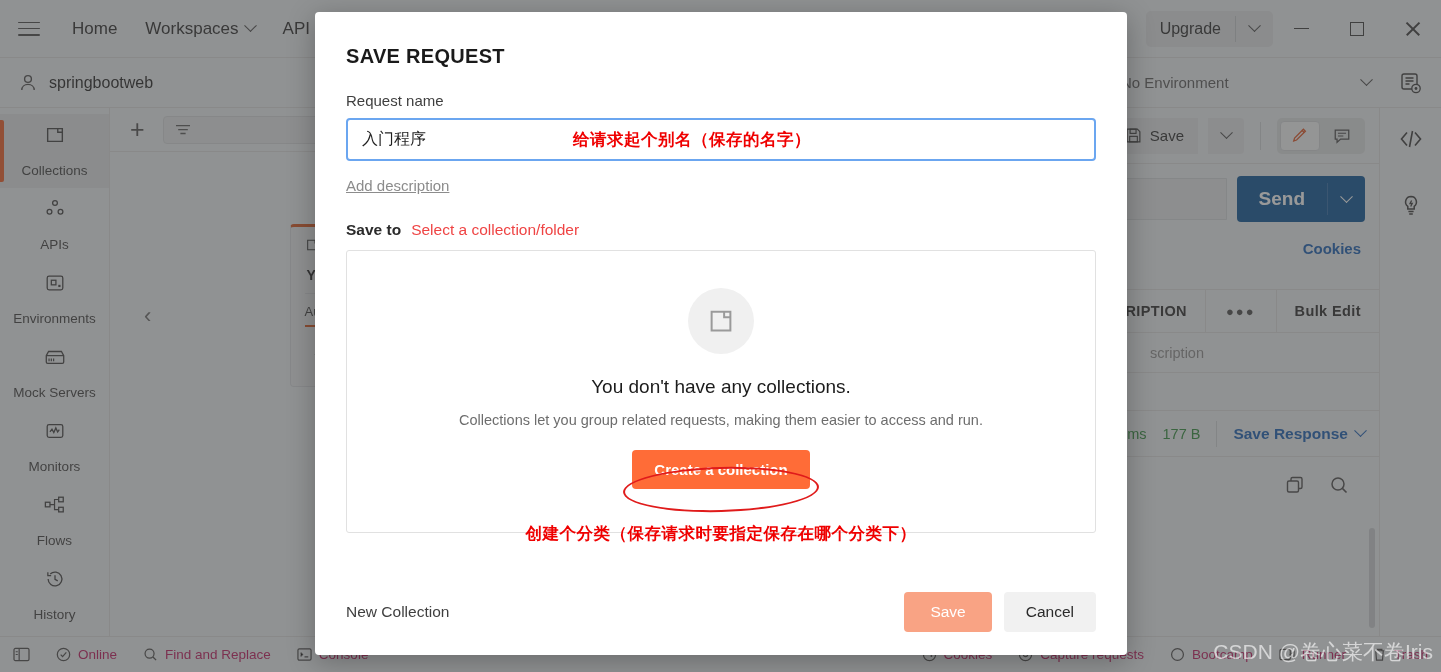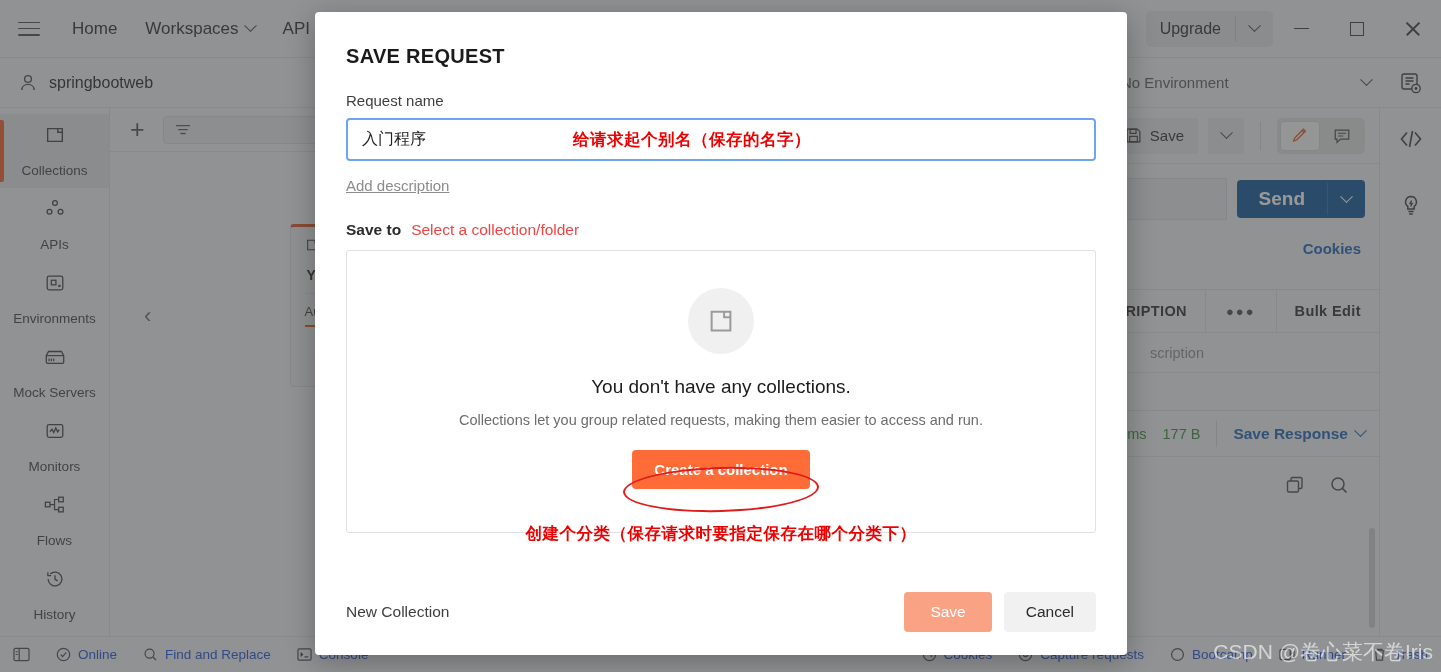--- a/index.html
+++ b/index.html
@@ -161,21 +161,21 @@
   .save-caret { height:36px; width:36px; background:#e2e5e7; border-radius:0 4px 4px 0;
                 display:flex; align-items:center; justify-content:center; cursor:pointer;}
   .vline { width:1px; height:28px; background:#cfd3d6; margin: 0 6px; }
   .toggle-group { display:flex; background:#dcdfe1; border-radius:5px; padding: 3px; gap:2px; }
   .toggle-btn { width:40px; height:30px; display:flex;align-items:center;justify-content:center;
                 border-radius:4px; cursor:pointer; }
   .toggle-btn.on { background:#f4f6f7; border:1px solid #d2d6d8; }
   .url-row { height: 70px; display:flex; align-items:center; justify-content:flex-end; gap:0; padding-right:14px;}
   .url-box { width: 140px; height: 42px; background:#e4e7e9; border:1px solid #d3d7da; border-radius:4px 0 0 4px;}
   .send-btn {
-    height:38px; background:#0b5394; color:#fff; font-size:19px; font-weight:bold;
+    height:46px; background:#0b5394; color:#fff; font-size:19px; font-weight:bold;
     display:flex; align-items:center; border-radius:4px; margin-left: 10px; cursor:pointer;
   }
   .send-btn .txt { padding: 0 22px; }
   .send-btn .sep { width:1px; height:32px; background:#2f6aa6; }
   .send-btn .sc { padding: 0 14px; display:flex; align-items:center;}
   .cookies-row { display:flex; justify-content:flex-end; padding-right: 18px; margin-top: 6px;}
   .cookies-link { color:#1a5fb4; font-size:15px; font-weight:bold; cursor:pointer;}
   .params-head {
     margin-top: 32px; height: 44px; border-top:1px solid #dcdcdc; border-bottom:1px solid #dcdcdc;
     display:flex; align-items:center; justify-content:flex-end;
@@ -206,21 +206,21 @@
   .iconrail {
     position:absolute; top:108px; right:0; width:62px; bottom:36px;
     background:#eceff1; border-left:1px solid #dcdcdc;
     display:flex; flex-direction:column; align-items:center; padding-top: 18px; gap: 40px;
   }
 
   
   .statusbar {
     position:absolute; left:0; right:0; bottom:0; height:36px;
     background:#eceff1; border-top:1px solid #dcdcdc;
-    display:flex; align-items:center; font-size:13.5px; color:#1d4ed8;
+    display:flex; align-items:center; font-size:13.5px; color:#be185d;
   }
   .sb-item { display:flex; align-items:center; gap:7px; padding: 0 13px; cursor:pointer; }
   .sb-spacer { flex:1 1 auto; }
 
   
   .modal {
     position:absolute; z-index: 100;
     left: 315px; top: 12px; width: 812px; height: 643px;
     background:#ffffff; border-radius: 4px;
     box-shadow: 0 6px 28px rgba(0,0,0,0.28);

